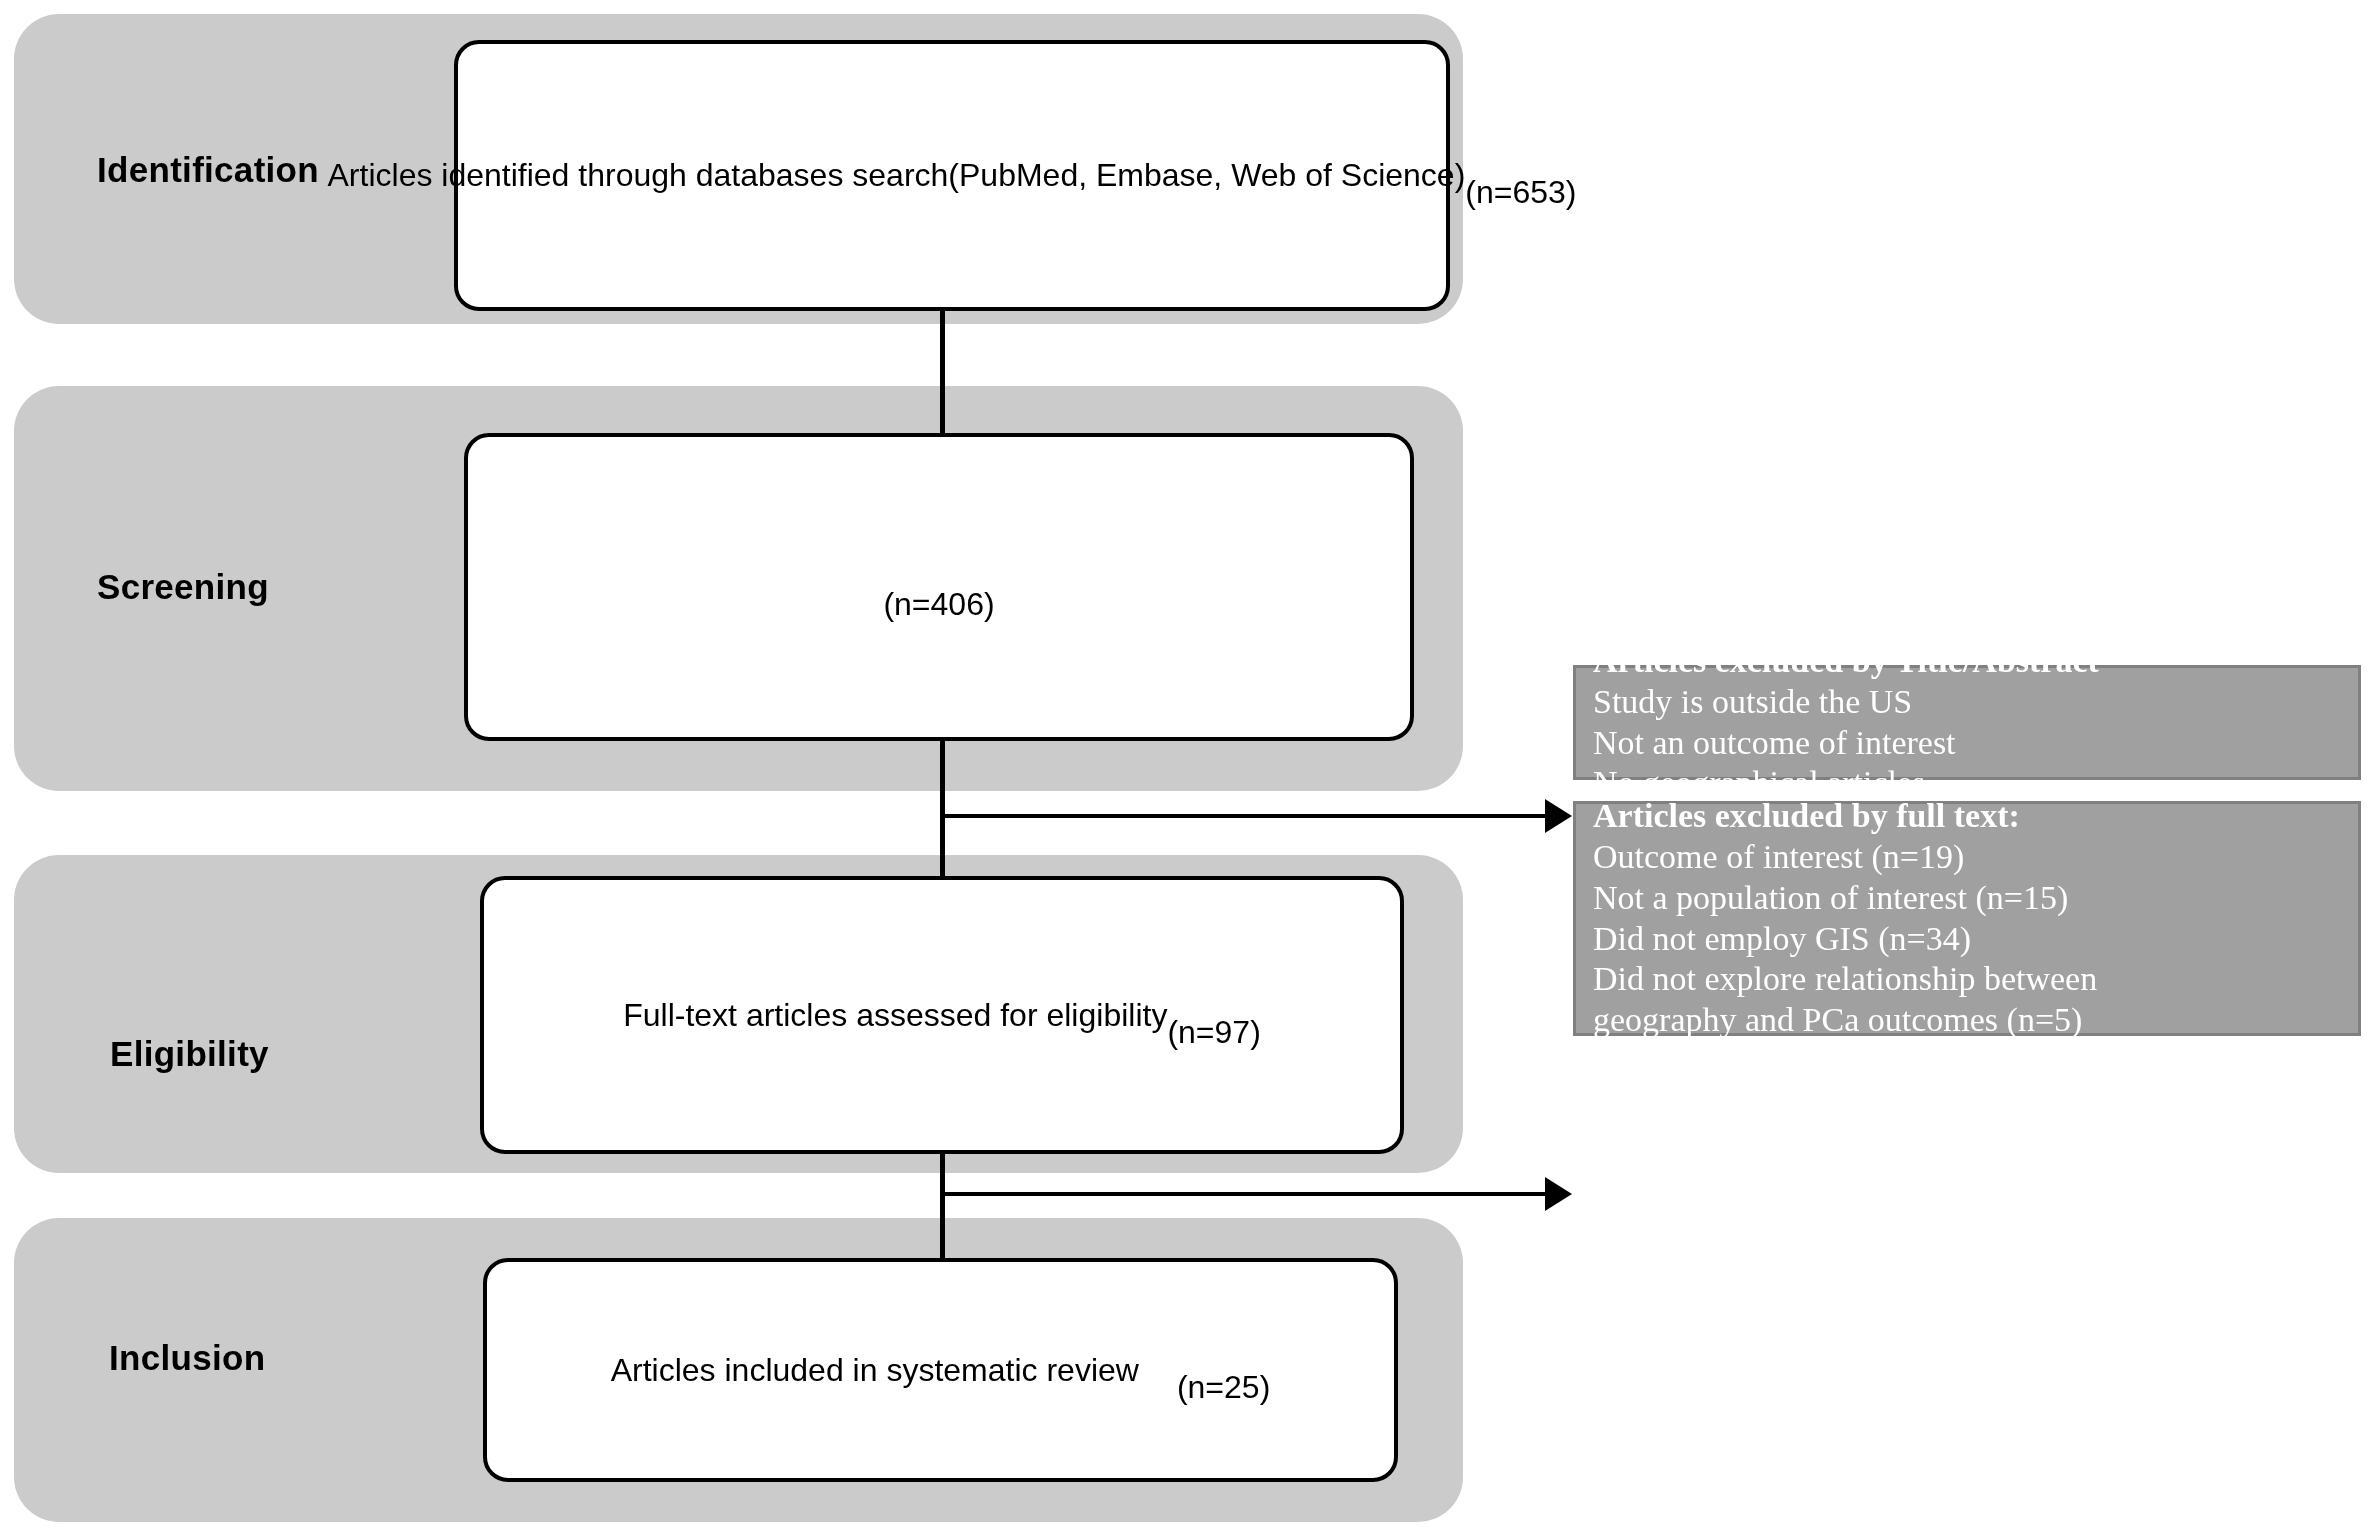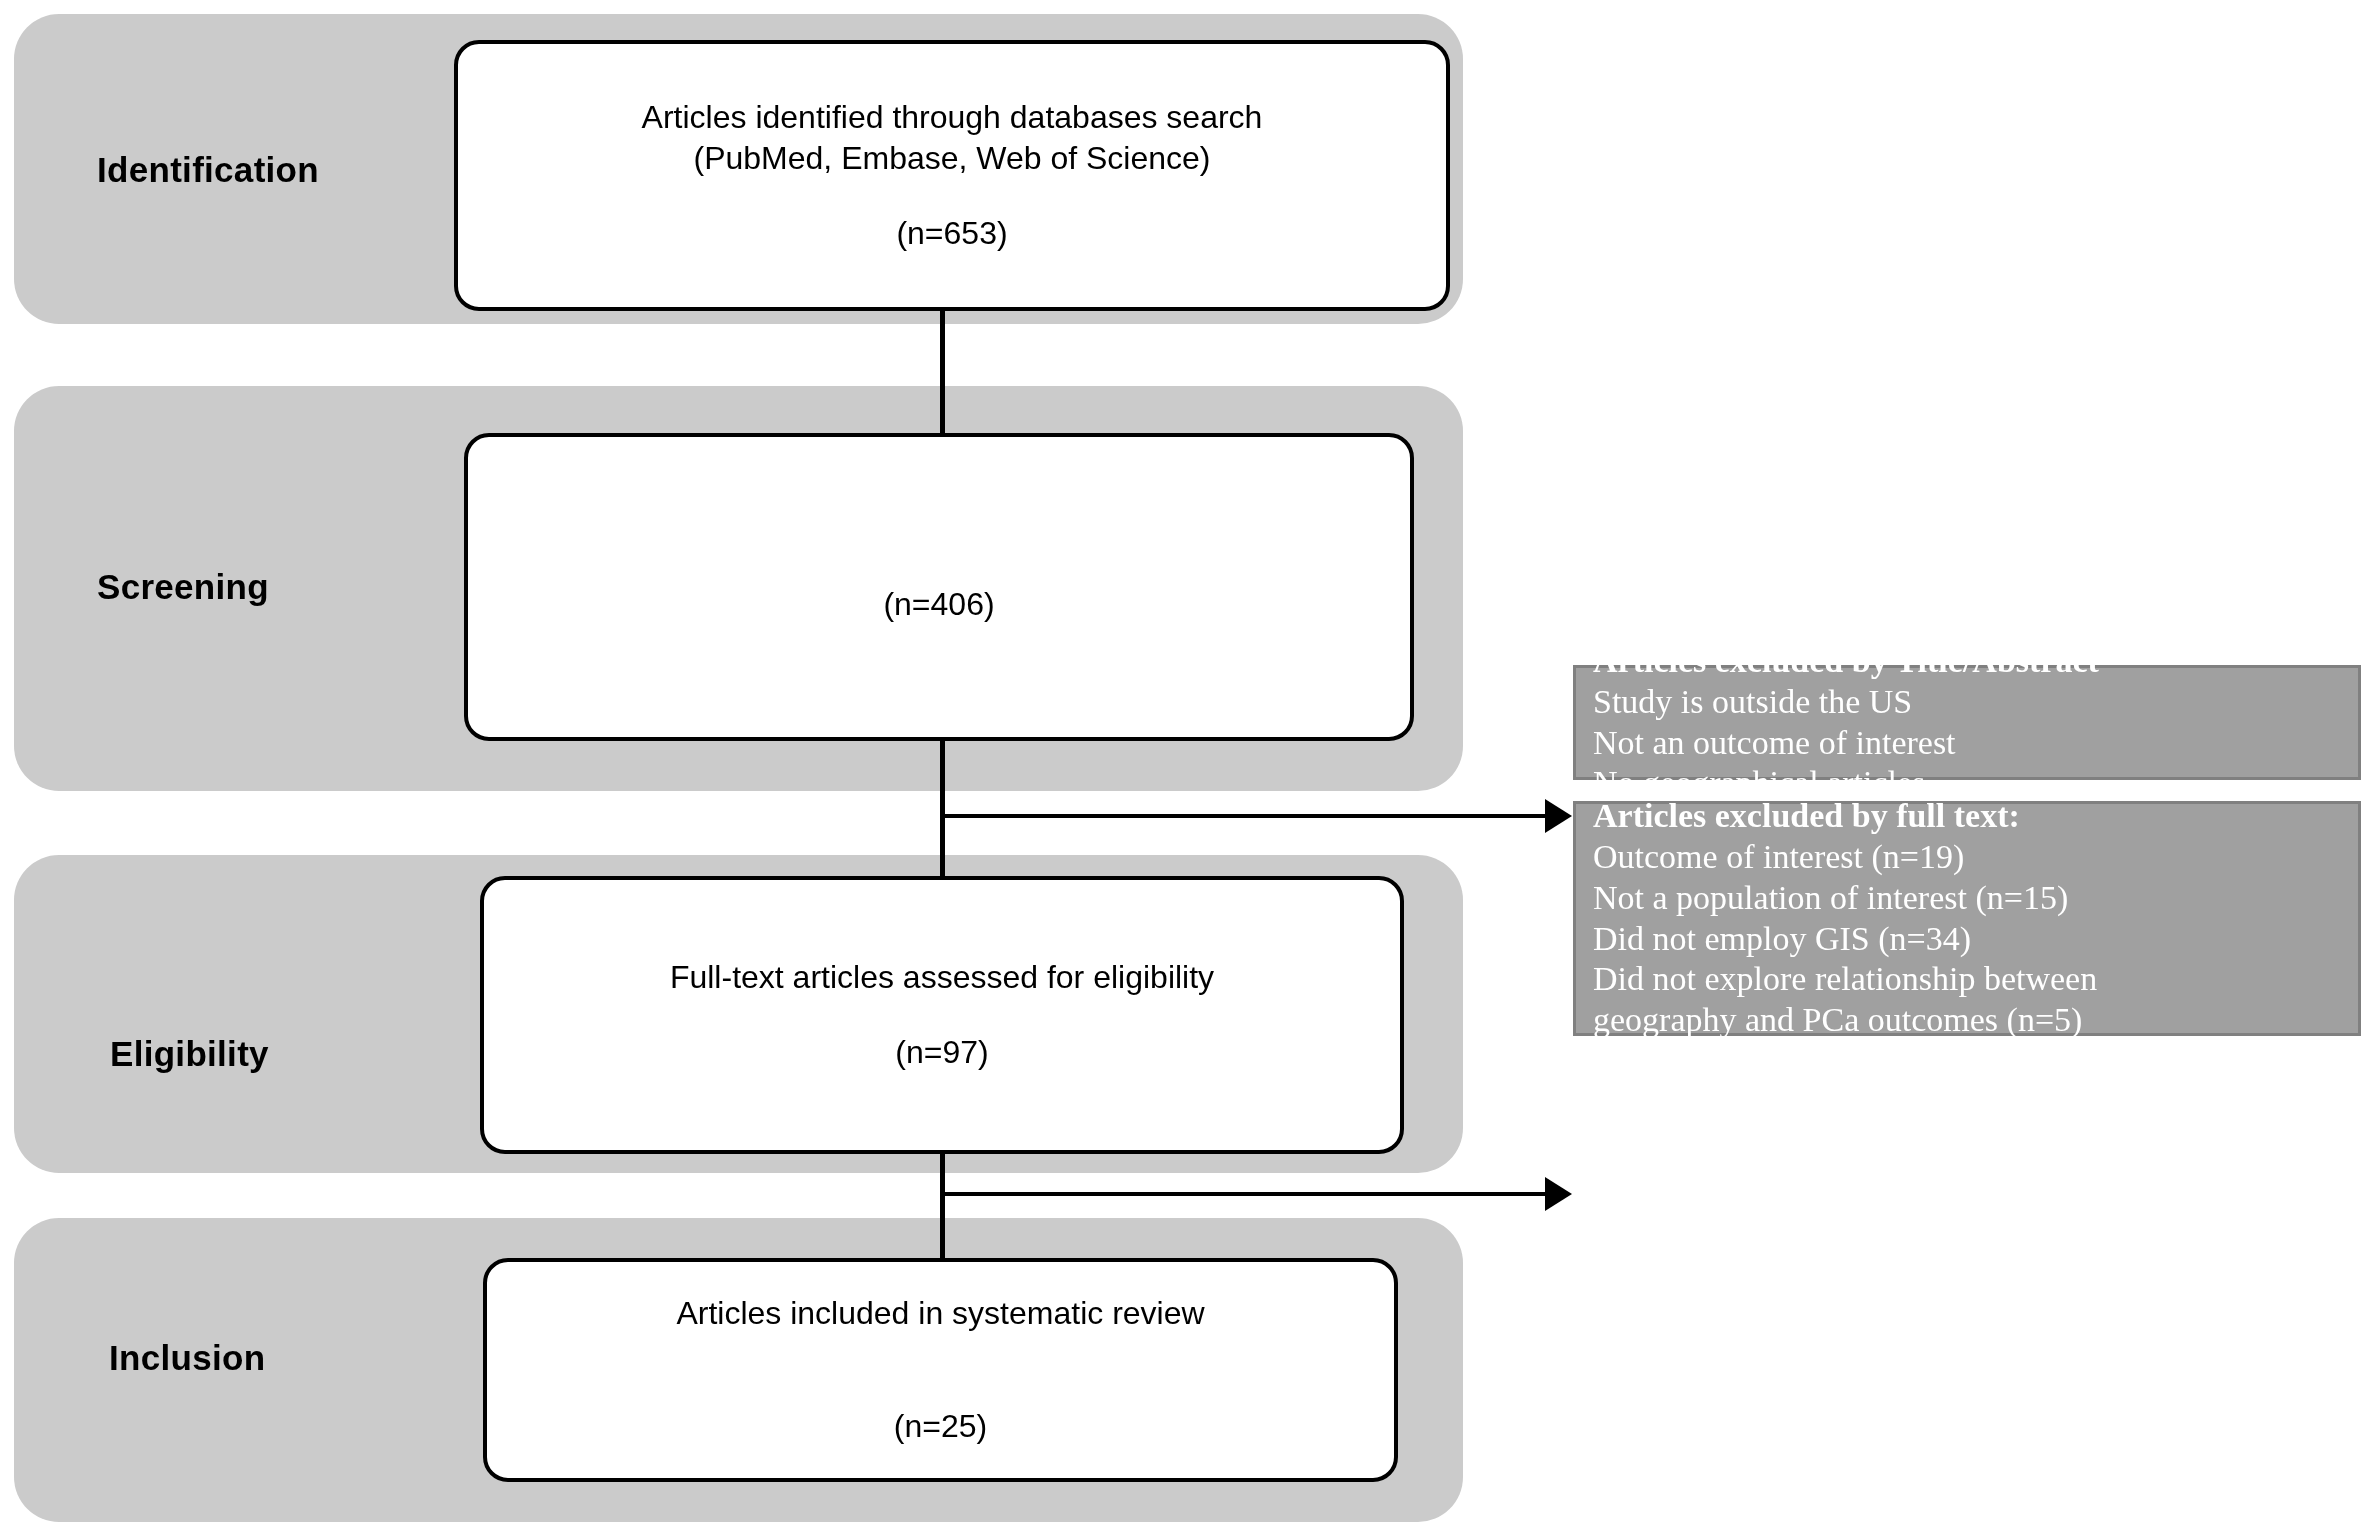--- a/index.html
+++ b/index.html
@@ -35,21 +35,21 @@
   }
 
   
   .flow-box {
     position: absolute;
     background: #ffffff;
     border: 4.5px solid #000000;
     border-radius: 25px;
     box-sizing: border-box;
     display: flex;
-    flex-direction: column;
+    flex-direction: row;
     align-items: center;
     justify-content: center;
   }
   .flow-line {
     font-family: "Liberation Sans", sans-serif;
     font-size: 32px;
     color: #000000;
     text-align: center;
     line-height: 1.28;
     white-space: nowrap;

